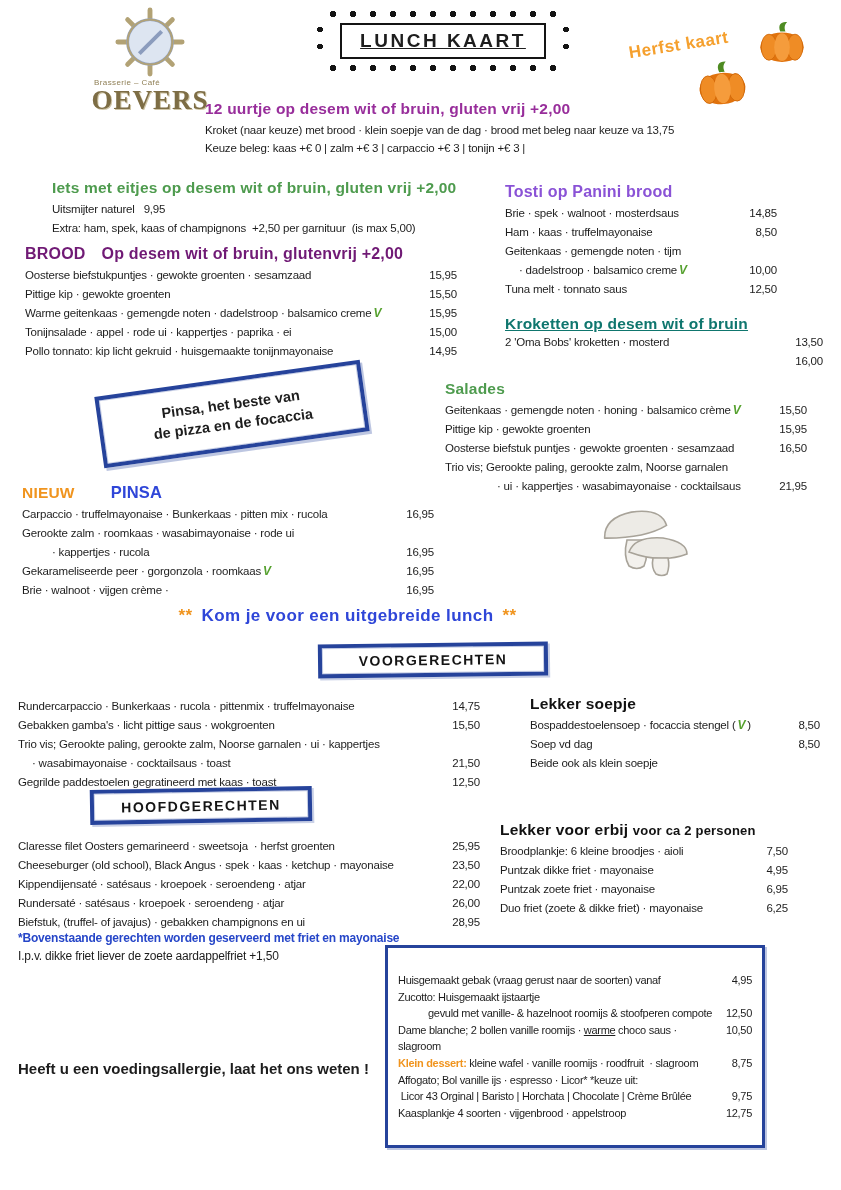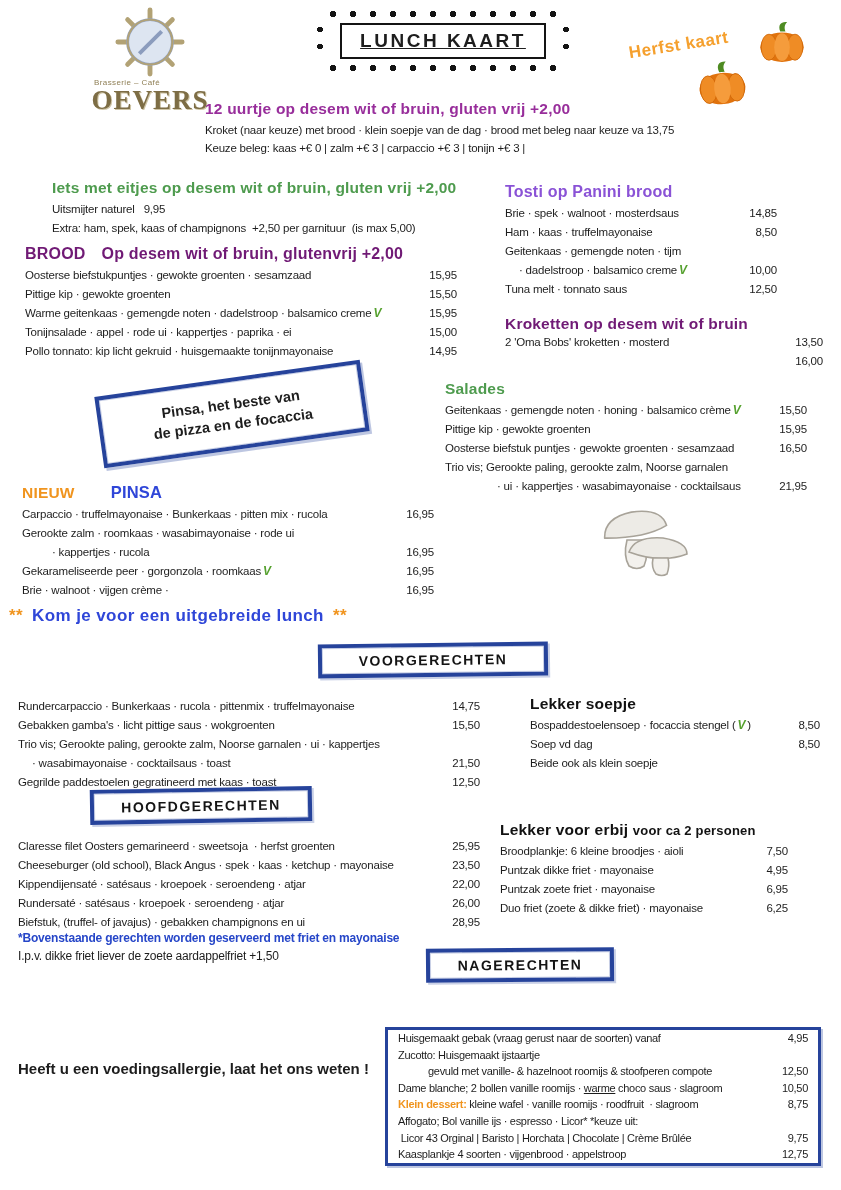--- a/index.html
+++ b/index.html
@@ -30,21 +30,21 @@
   .pumpkin{position:absolute;}
   .pk1{left:756px;top:20px;}
   .pk2{left:694px;top:60px;transform:rotate(-5deg);}
 
   
   .h-twaalf{color:#982e9b;}
   .h-eitjes{color:#4e9b4e;}
   .h-brood{color:#701a75;font-size:16px;}
   .h-brood .sub{margin-left:16px;}
   .h-tosti{color:#8a52d6;font-size:16px;}
-  .h-krok{color:#701a75;margin-bottom:0;}
+  .h-krok{color:#0f766e;margin-bottom:0;text-decoration:underline;}
   .h-salades{color:#4e9b4e;}
   .h-black{color:#121212;font-size:15.5px;}
   .h-pinsa .new{color:#f0941e;}
   .h-pinsa .pinsa-t{color:#2f46d8;margin-left:36px;font-size:16.5px;}
   .h-erbij .small{font-size:13px;}
 
   
   #sec-twaalf{left:205px;top:100px;width:608px;}
   #sec-twaalf .mrow{line-height:18px;}
   #sec-eitjes{left:52px;top:179px;width:452px;}
@@ -65,33 +65,33 @@
   #stamp-voor{left:318px;top:643px;width:222px;height:26px;transform:rotate(-.7deg);}
   #stamp-hoofd{left:90px;top:788px;width:214px;height:27px;transform:rotate(-1deg);}
   #stamp-na{left:426px;top:948px;width:180px;height:26px;transform:rotate(-.5deg);}
   #pinsa-stamp{position:absolute;left:98px;top:378px;width:248px;transform:rotate(-8deg);
         border:4px solid #26439b;background:#fff;text-align:center;padding:12px 6px;
         font-size:14.5px;font-weight:bold;color:#1d1d1d;
         box-shadow:2px 3px 0 rgba(38,67,155,.3), inset 0 0 0 1px rgba(38,67,155,.25);}
   #pinsa-stamp div{line-height:20px;transform:rotate(.5deg);}
 
   
-  #banner{position:absolute;left:0;top:606px;width:695px;text-align:left;
+  #banner{position:absolute;left:0;top:606px;width:695px;text-align:center;
           font-size:17px;font-weight:bold;color:#2f46d8;letter-spacing:.4px;}
   #banner .stars{color:#f0941e;margin:0 9px;}
 
   
   #note-friet{left:18px;top:931px;width:460px;}
   #note-friet .blue{color:#2646c8;font-size:12px;font-weight:bold;letter-spacing:-0.2px;}
   #note-friet .black{font-size:12px;margin-top:4px;letter-spacing:-0.2px;}
   #allergy{left:18px;top:1060px;font-size:15px;font-weight:bold;}
 
   
-  #sec-na{left:385px;top:1027px;width:436px;border:3px solid #26439b;background:#fff;
-          padding:0 10px;box-shadow:2px 2px 0 rgba(38,67,155,.3);box-sizing:border-box;}
+  #sec-na{left:385px;top:945px;width:380px;border:3px solid #26439b;background:#fff;
+          padding:24px 10px;box-shadow:2px 2px 0 rgba(38,67,155,.3);box-sizing:border-box;}
   #sec-na .mrow{font-size:11px;line-height:16.6px;letter-spacing:-0.3px;}
 
   
   #mushrooms{position:absolute;left:583px;top:496px;}
 </style>
 </head>
 <body>
 
 <div class="page">
 

